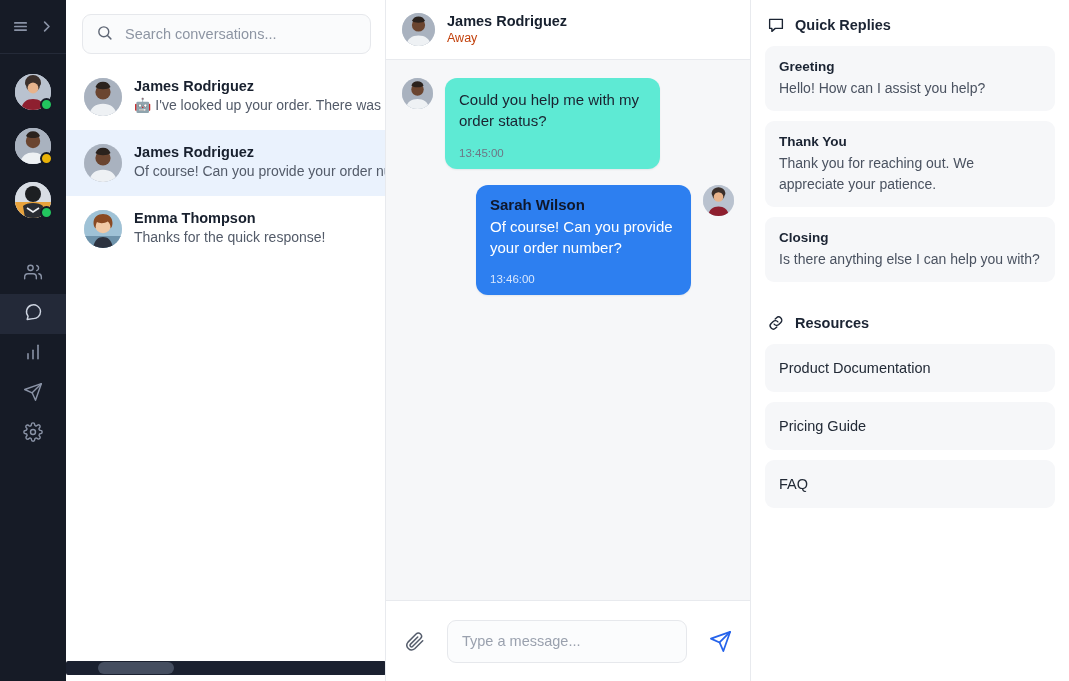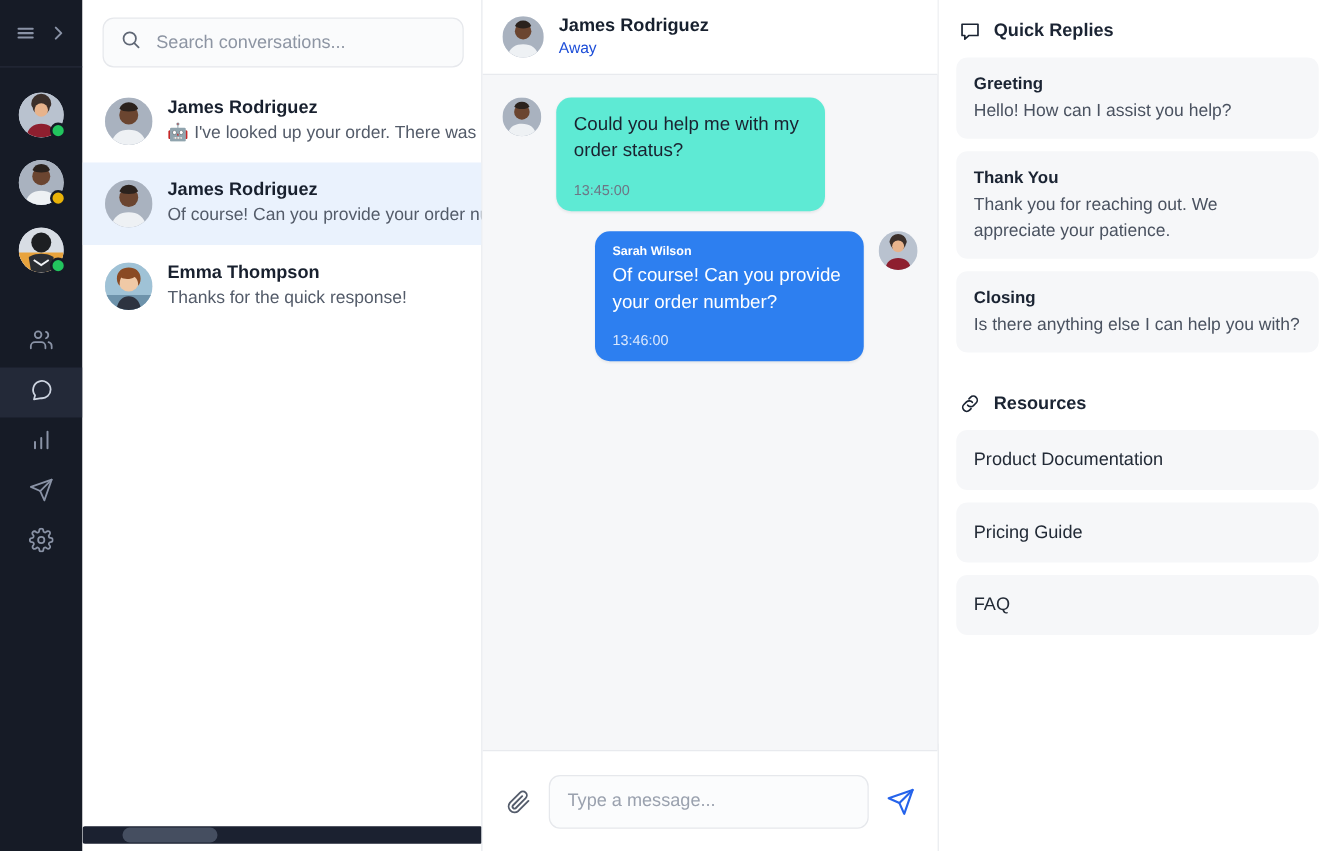--- a/index.html
+++ b/index.html
@@ -102,42 +102,42 @@
     border-right: 1px solid #e8eaee;
   }
   .chat-head {
     height: 60px; flex: 0 0 60px; background: #fff;
     border-bottom: 1px solid #e8eaee;
     display: flex; align-items: center; gap: 12px; padding: 0 16px;
   }
   .chat-head .hav { width: 33px; height: 33px; border-radius: 50%; overflow: hidden; background: #cfd6e0; flex:0 0 33px;}
   .chat-head .hav svg { display:block; width: 33px; height: 33px; }
   .chat-head .hname { font-size: 14.5px; font-weight: 700; color: #17202e; line-height: 1.25; }
-  .chat-head .hstatus { font-size: 12.5px; color: #1d4ed8; line-height: 1.3; }
+  .chat-head .hstatus { font-size: 12.5px; color: #c2410c; line-height: 1.3; }
 
   .msgs { flex: 1 1 auto; padding: 18px 16px; overflow: hidden; }
   .msg { display: flex; gap: 12px; margin-bottom: 16px; align-items: flex-start; }
   .msg.out { justify-content: flex-end; }
   .mav { width: 31px; height: 31px; border-radius: 50%; overflow: hidden; flex: 0 0 31px; background:#cfd6e0; }
   .mav svg { display: block; width: 31px; height: 31px; }
   .bubble {
     max-width: 215px; border-radius: 12px; padding: 11px 14px 10px 14px;
     background: #5eead4; box-shadow: 0 1px 2px rgba(16,24,40,.07);
   }
   .bubble.blue { background: #2d7ff0; color: #fff; }
-  .b-sender { font-size: 10px; font-weight: 700; color: #ffffff; margin-bottom: 3px; }
+  .b-sender { font-size: 15px; font-weight: 700; color: #0f172a; margin-bottom: 3px; }
   .b-text { font-size: 15px; line-height: 1.42; color: #1a2230; }
   .bubble.blue .b-text { color: #ffffff; }
   .b-time { font-size: 11.5px; color: #6d7685; margin-top: 15px; }
   .bubble.blue .b-time { color: #d9e7fd; }
 
   .composer {
     height: 81px; flex: 0 0 81px; background: #fff;
     border-top: 1px solid #e8eaee;
-    display: flex; align-items: center; gap: 14px; padding: 0 18px;
+    display: flex; align-items: center; gap: 22px; padding: 0 18px;
   }
   .clip { color: #545c6b; cursor: pointer; display: flex; }
   .msg-input {
     flex: 1 1 auto; height: 43px; border: 1px solid #e6e8ec; border-radius: 9px;
     background: #fbfcfd; padding: 0 14px;
     font-family: "Liberation Sans", sans-serif; font-size: 14.5px; color: #222a36;
     outline: none;
   }
   .msg-input::placeholder { color: #9aa1ae; }
   .send { color: #2563eb; cursor: pointer; display: flex; }

